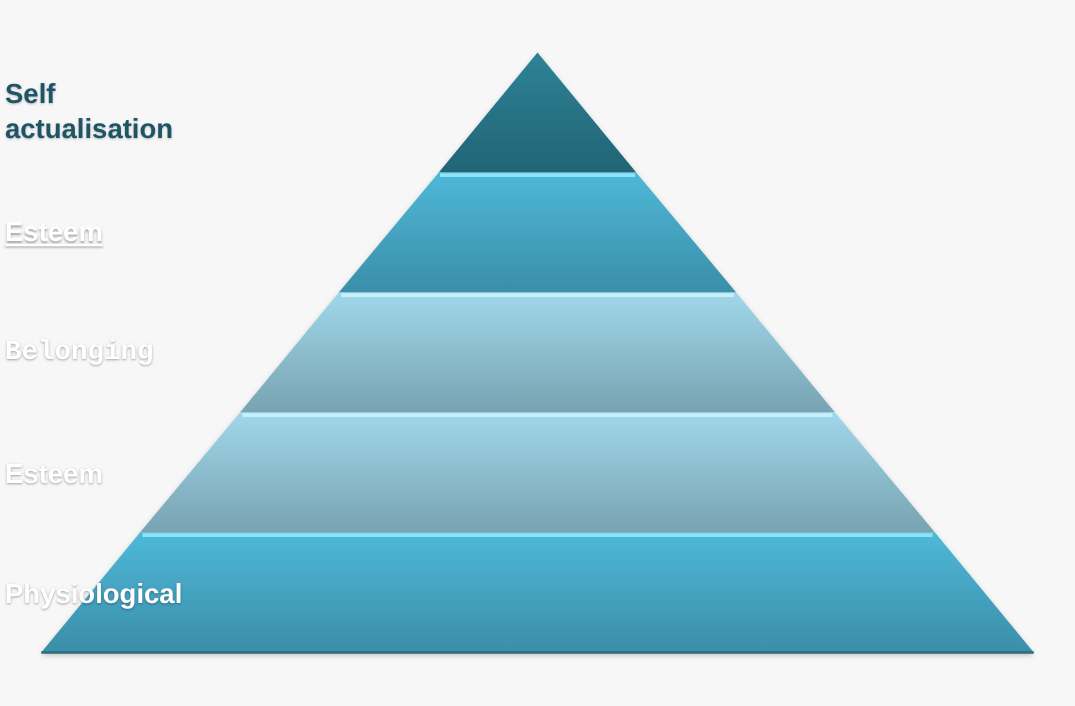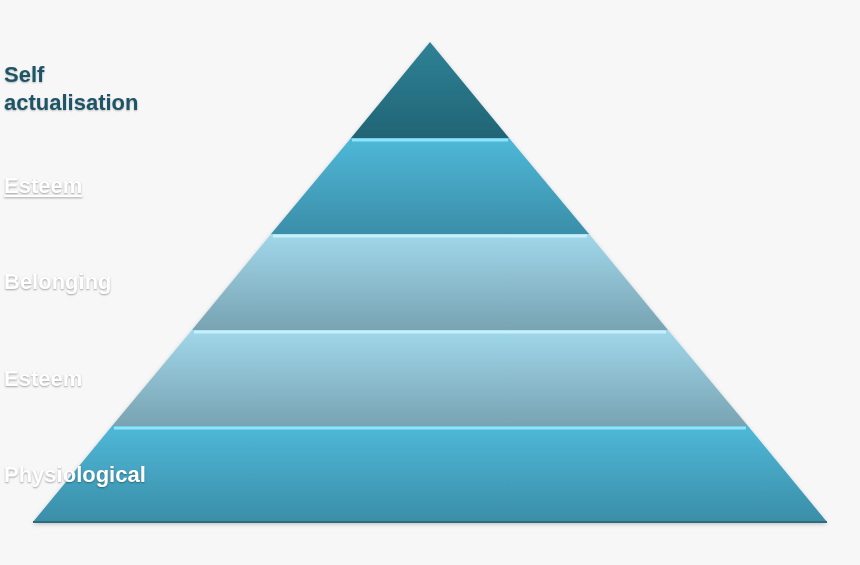--- a/index.html
+++ b/index.html
@@ -41,15 +41,15 @@
   <line x1="352" y1="140" x2="508" y2="140" stroke="#8fe3f8" stroke-width="3"></line>
   <line x1="273" y1="236" x2="587" y2="236" stroke="#c8f0fb" stroke-width="3"></line>
   <line x1="194" y1="332" x2="666" y2="332" stroke="#c8f0fb" stroke-width="3"></line>
   <line x1="114" y1="428" x2="746" y2="428" stroke="#8fe3f8" stroke-width="3"></line>
   <line x1="33" y1="522" x2="827" y2="522" stroke="#2e6c7c" stroke-width="2"></line>
 </svg>
 
 <div class="lbl top-lbl" style="top:62px;">Self</div>
 <div class="lbl top-lbl" style="top:90px;">actualisation</div>
 <div class="lbl" style="top:173px;text-decoration:underline;">Esteem</div>
-<div class="lbl" style="top:269px;">Belonging</div>
+<div class="lbl" style="top:269px;font-family:Liberation Mono, monospace;">Belonging</div>
 <div class="lbl" style="top:366px;">Esteem</div>
 <div class="lbl" style="top:462px;">Physiological</div>
 
 </body></html>

